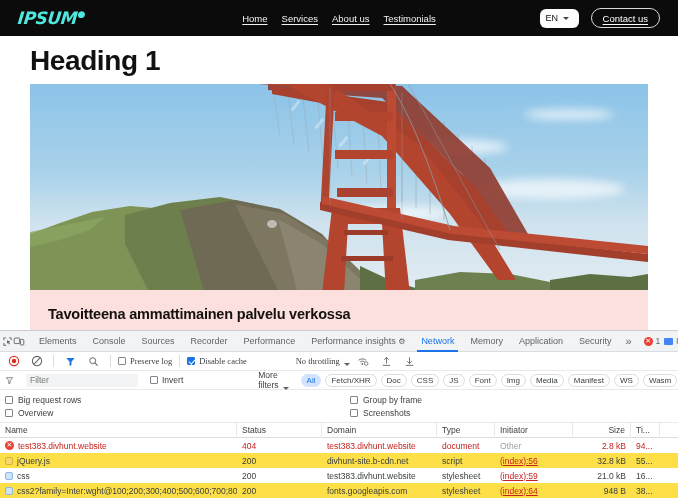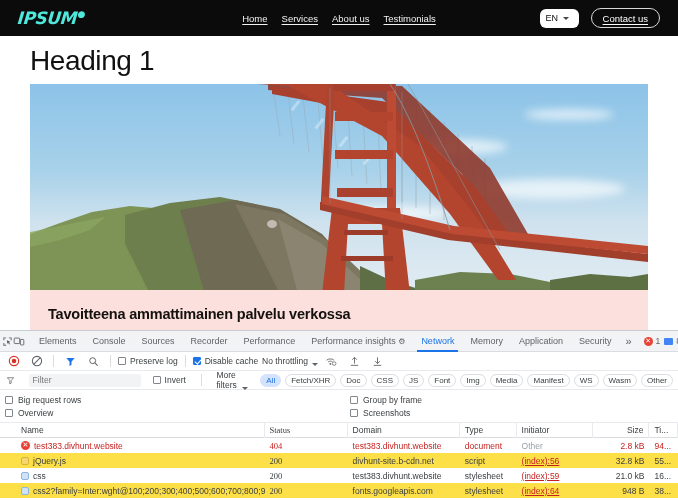--- a/index.html
+++ b/index.html
@@ -81,21 +81,21 @@
   #contactpill a {
     color: #ffffff;
     font-size: 9.5px;
     text-decoration: underline;
     text-underline-offset: 2px;
   }
 
   
   #heading1 {
     font-family: "Liberation Sans", sans-serif;
-    font-weight: normal;
+    font-weight: bold;
     font-size: 28px;
     color: #111;
     margin: 9px 0 0 30px;
     letter-spacing: -0.4px;
   }
 
   
   #hero {
     position: relative;
     margin: 7px 30px 0 30px;
@@ -200,36 +200,37 @@
     display: inline-block;
   }
 
   
   #dt-toolbar {
     display: flex; align-items: center;
     height: 19px;
     border-bottom: 1px solid #e8eaed;
     padding: 0 4px;
     gap: 4px;
+    font-family: Liberation Serif, serif;
   }
   .sep { width: 1px; height: 12px; background: #dadce0; margin: 0 3px; }
   .tb-check { display: flex; align-items: center; gap: 4px; font-size: 8.5px; color: #3c4043; cursor: pointer; white-space: nowrap; }
   .cbox {
     width: 8px; height: 8px;
     border: 1px solid #80868b; border-radius: 1px;
     background: #fff; display: inline-block; position: relative;
   }
   .cbox.checked { background: #1a73e8; border-color: #1a73e8; }
   .cbox.checked::after {
     content: ""; position: absolute; left: 2px; top: 0px;
     width: 2.5px; height: 5px;
     border: solid #fff; border-width: 0 1.3px 1.3px 0;
     transform: rotate(42deg);
   }
-  .throttle { display: flex; align-items: flex-end; gap: 4px; font-size: 8.5px; color: #3c4043; cursor: pointer; }
+  .throttle { display: flex; align-items: flex-end; gap: 4px; font-size: 8.5px; color: #3c4043; cursor: pointer; margin-left: 45px; }
   .caret-dn { width: 0; height: 0; border-left: 3px solid transparent; border-right: 3px solid transparent; border-top: 3.5px solid #5f6368; }
 
   
   #dt-filterrow {
     display: flex; align-items: center;
     height: 19px;
     border-bottom: 1px solid #e8eaed;
     padding: 0 5px;
     gap: 12px;
   }
@@ -258,22 +259,22 @@
   .opt-row { display: flex; align-items: center; height: 13px; }
   .opt-left { width: 345px; }
   .opt { display: flex; align-items: center; gap: 5px; font-size: 8.5px; color: #3c4043; cursor: pointer; }
 
   
   #dt-table { width: 100%; }
   .tr { display: flex; align-items: center; height: 15px; font-size: 8.5px; }
   .thead { background: #fff; border-bottom: 1px solid #dadce0; color: #3c4043; }
   .thead .td { border-right: 1px solid #e8eaed; height: 15px; line-height: 15px; }
   .td { padding: 0 5px; overflow: hidden; white-space: nowrap; text-overflow: ellipsis; }
-  .c-name { width: 255px; display: flex; align-items: center; gap: 4px; margin-left: 16px; }
-  .c-status { width: 85px; font-family: Liberation Serif, serif; }
+  .c-name { width: 237px; display: flex; align-items: center; gap: 4px; }
+  .c-status { width: 85px; }
   .c-domain { width: 115px; }
   .c-type { width: 58px; }
   .c-initiator { width: 78px; }
   .c-size { width: 58px; text-align: right; }
   .c-time { width: 29px; }
   .row-odd { background: #fde047; }
   .row-err .td, .row-err { color: #c5221f; }
   .ico-doc {
     width: 8px; height: 8px; border-radius: 2px; flex: none;
     display: inline-block;

